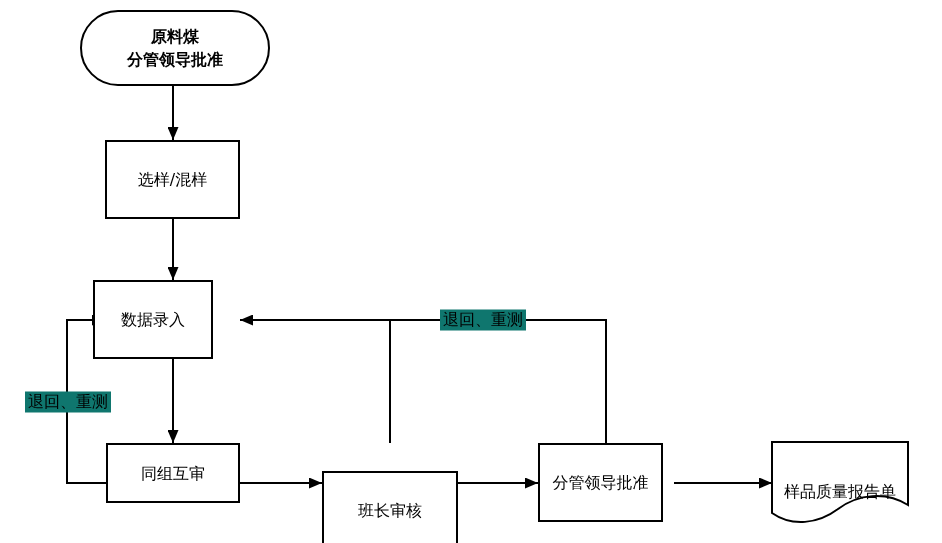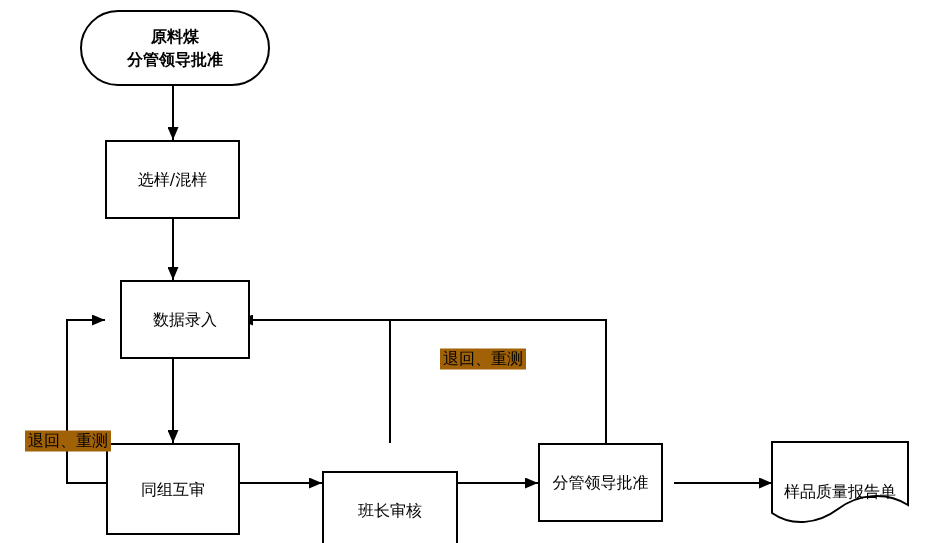--- a/index.html
+++ b/index.html
@@ -46,26 +46,25 @@
     top: 482px;
     width: 136px;
     text-align: center;
     font-size: 16px;
     color: #000000;
     white-space: nowrap;
   }
   .edge-label {
     position: absolute;
     transform: translate(-50%, -50%);
-    background: #a16207;
+    background: #0f766e;
     padding: 0 3px;
     font-size: 16px;
     color: #000000;
     white-space: nowrap;
-    margin-top: 39px;
   }
 </style>
 </head>
 <body>
 
 <div class="canvas">
 
   <svg class="edges" viewBox="0 0 942 543" xmlns="http://www.w3.org/2000/svg">
     <defs>
       <marker id="arrowhead" markerWidth="13" markerHeight="11" refX="13" refY="5.5" orient="auto" markerUnits="userSpaceOnUse">
@@ -97,25 +96,25 @@
 
   <div class="node terminator" style="left:80px; top:10px; width:190px; height:76px;">
     <div>原料煤</div>
     <div>分管领导批准</div>
   </div>
 
   <div class="node" style="left:105px; top:140px; width:135px; height:79px;">
     <span>选样/混样</span>
   </div>
 
-  <div class="node" style="left:120px; top:280px; width:130px; height:79px;">
+  <div class="node" style="left:93px; top:280px; width:120px; height:79px;">
     <span>数据录入</span>
   </div>
 
-  <div class="node" style="left:106px; top:443px; width:134px; height:92px;">
+  <div class="node" style="left:106px; top:443px; width:134px; height:60px;">
     <span>同组互审</span>
   </div>
 
   <div class="node" style="left:322px; top:443px; width:136px; height:79px;margin-top:28px;">
     <span>班长审核</span>
   </div>
 
   <div class="node" style="left:538px; top:443px; width:125px; height:79px;">
     <span>分管领导批准</span>
   </div>

